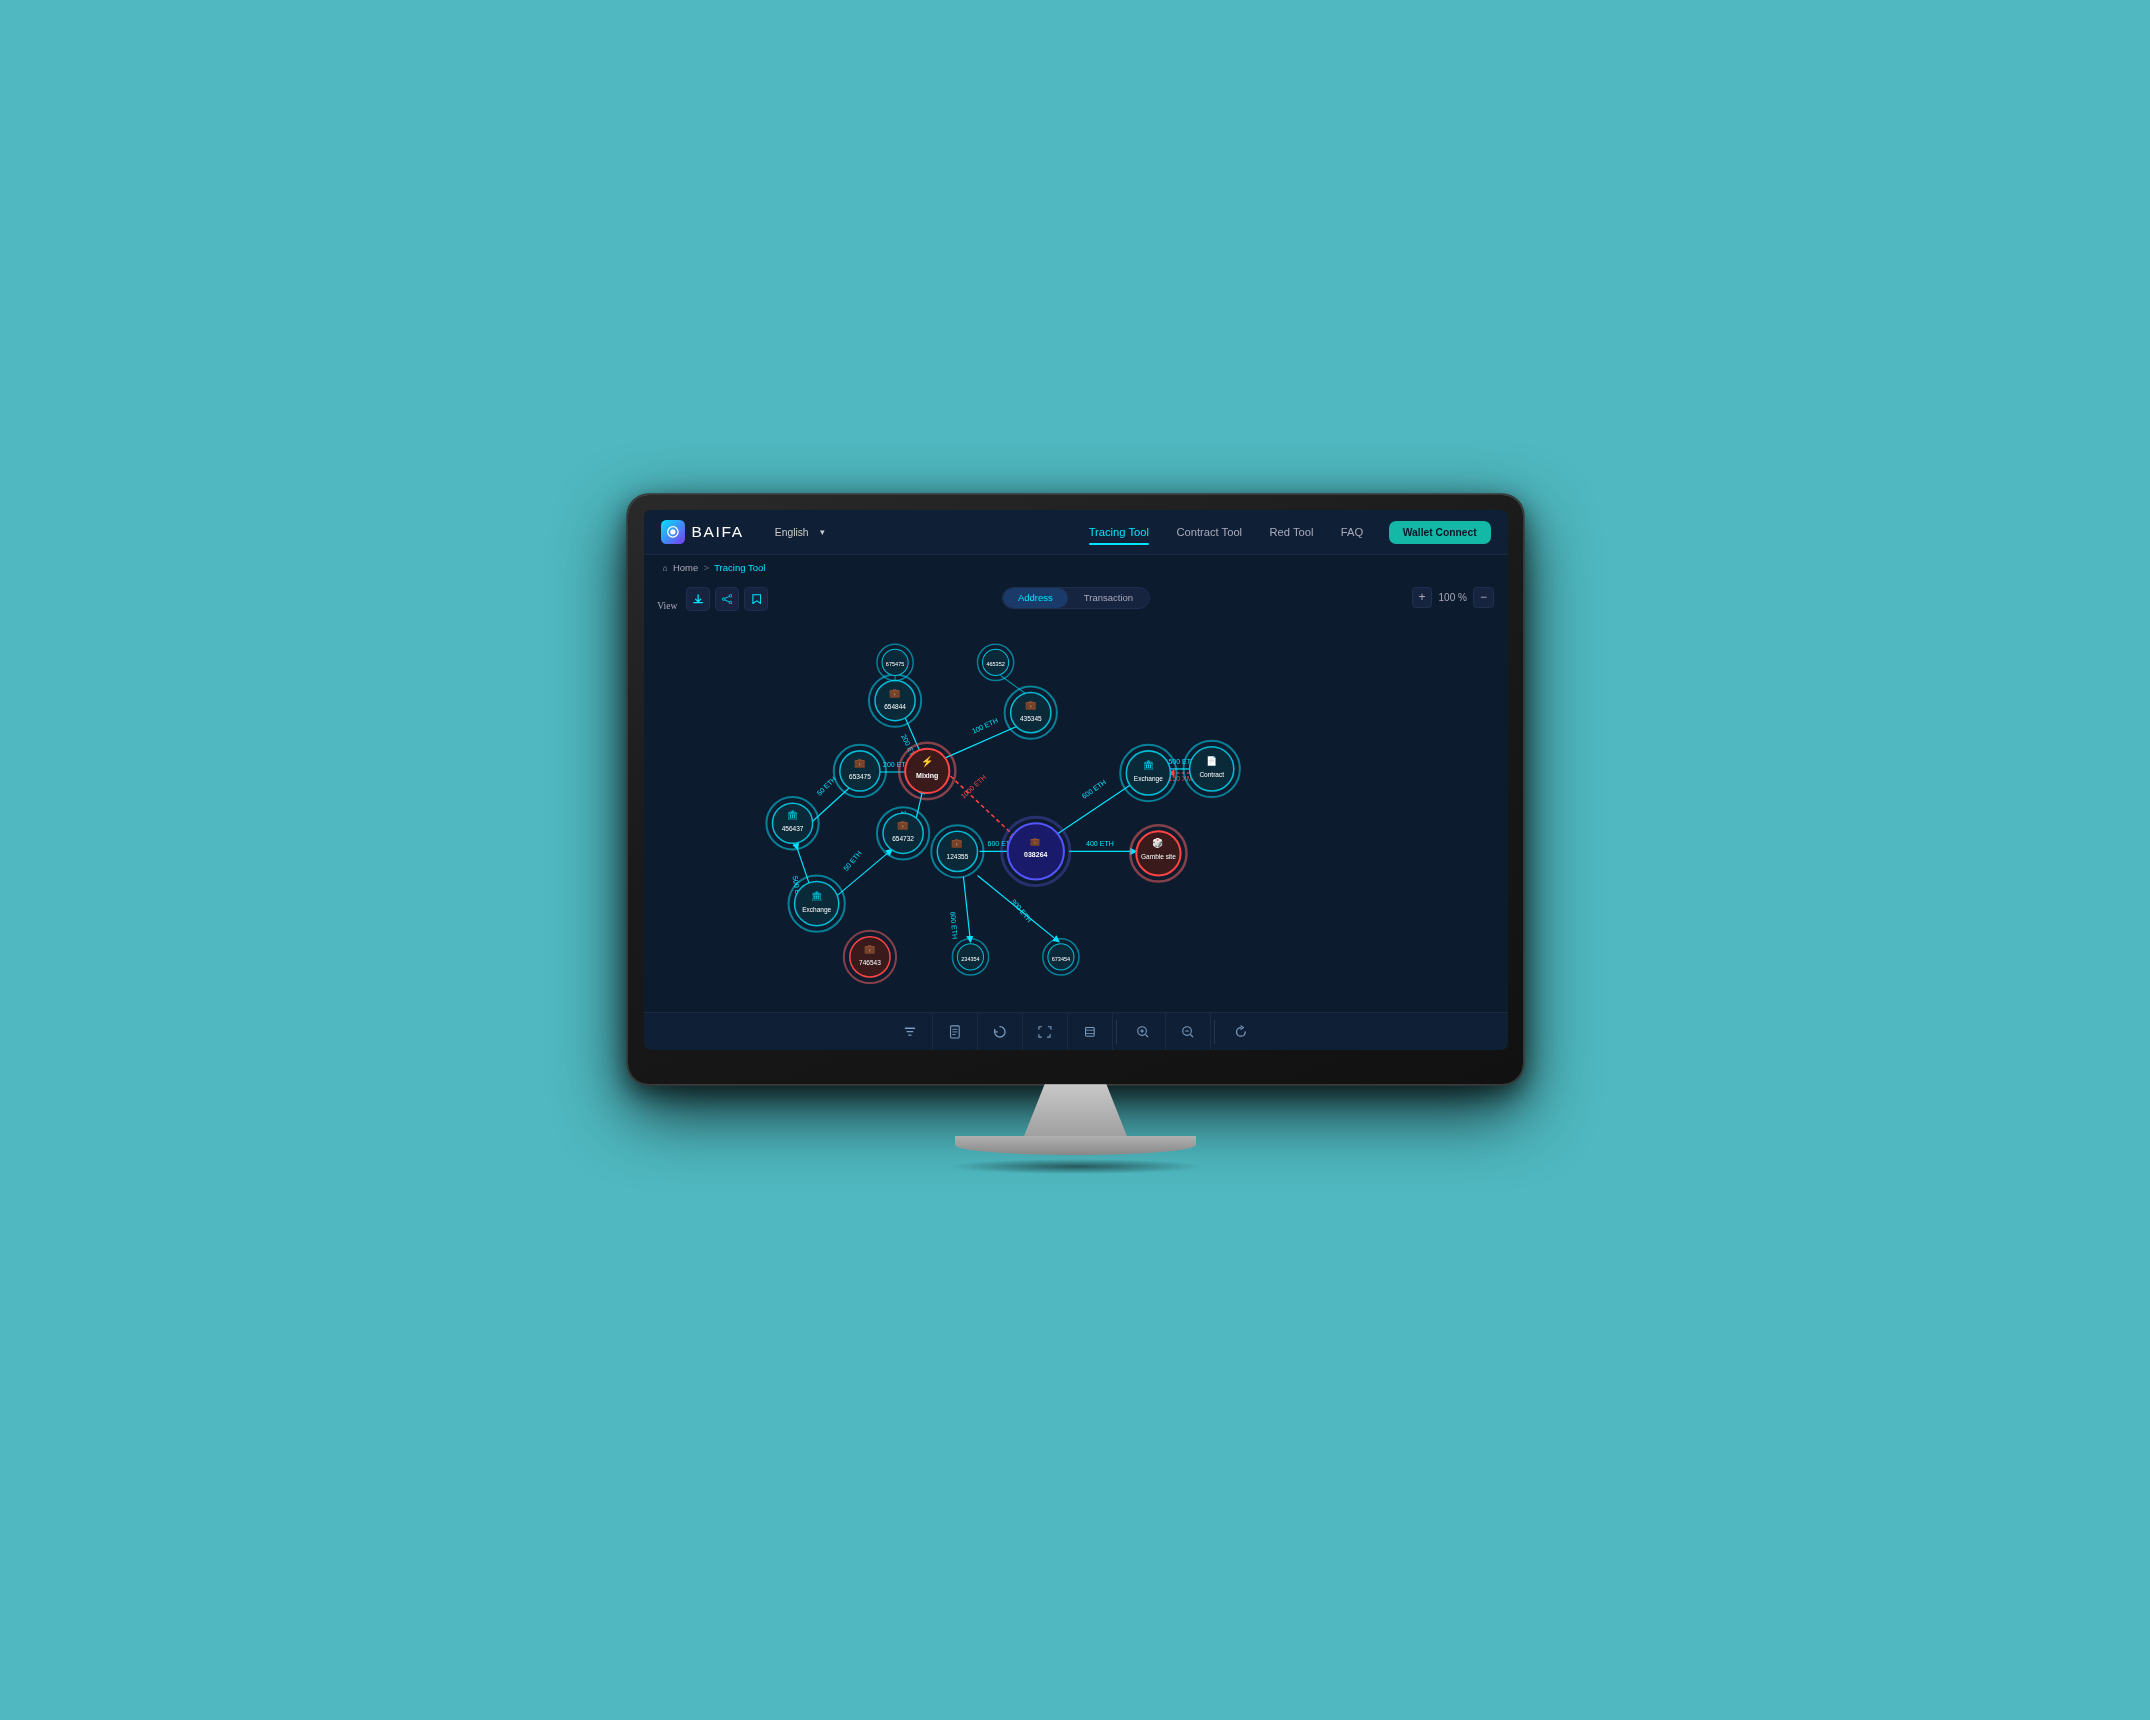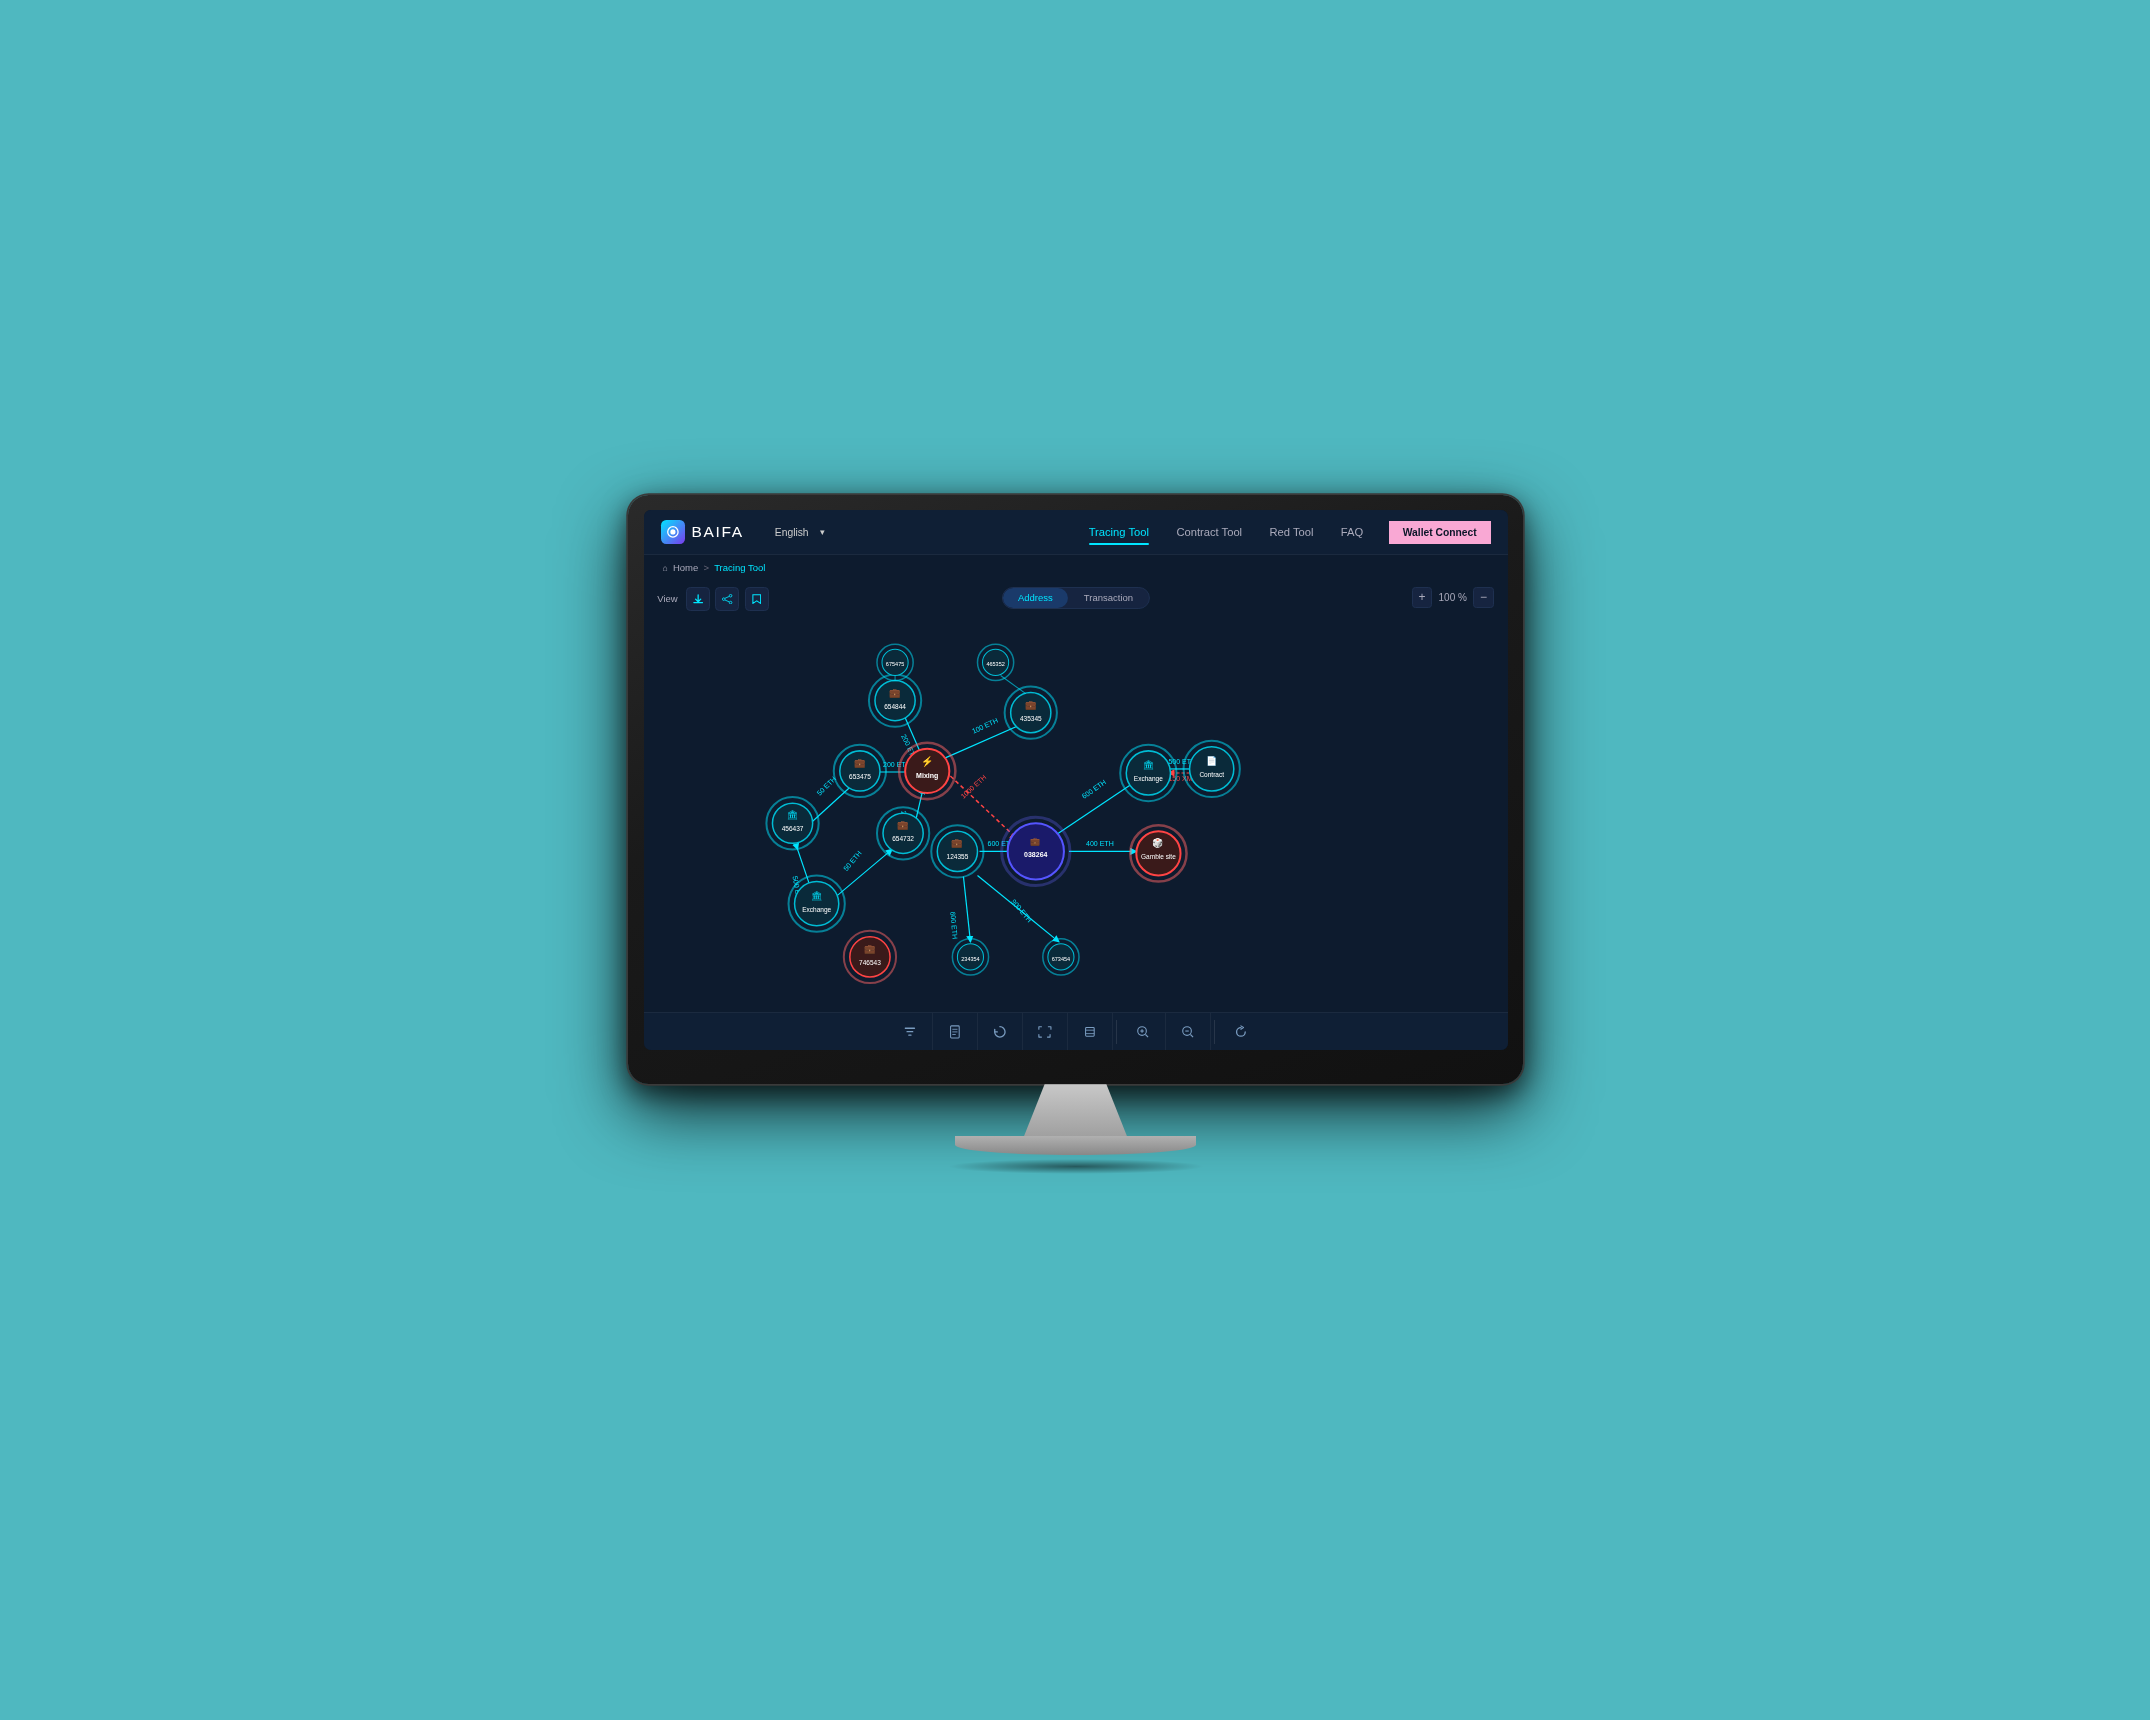--- a/index.html
+++ b/index.html
@@ -147,24 +147,24 @@
       position: absolute;
       bottom: -1.7px;
       left: 12px;
       right: 12px;
       height: 1.7px;
       background: #00e5ff;
       border-radius: 1.7px;
     }
 
     .wallet-btn {
-      background: #f9a8d4;
+      background: #14b8a6;
       color: #0a1628;
       border: none;
-      border-radius: 0;
+      border-radius: 7px;
       padding: 6px 13.8px;
       font-size: 10.3px;
       font-weight: 600;
       cursor: pointer;
       margin-left: 10.3px;
     }
 
     
     .breadcrumb-bar {
       padding: 6.9px 19px;
@@ -195,23 +195,24 @@
       overflow: hidden;
       background: #0d1b2e;
     }
 
     
     .canvas-toolbar {
       position: absolute;
       top: 6.9px;
       left: 13.8px;
       display: flex;
-      align-items: center;
+      align-items: flex-end;
       gap: 5.2px;
       z-index: 10;
+      font-family: Liberation Serif, serif;
     }
 
     .toolbar-label {
       color: #aab;
       font-size: 9.5px;
       margin-right: 3.4px;
     }
 
     .toolbar-btn {
       width: 24px;

